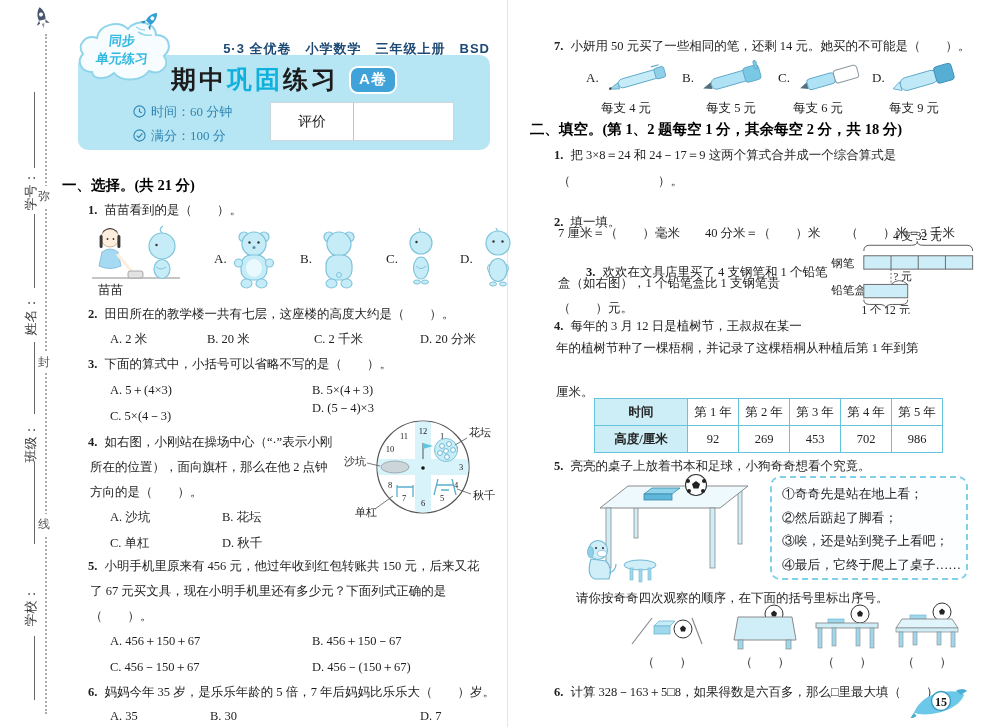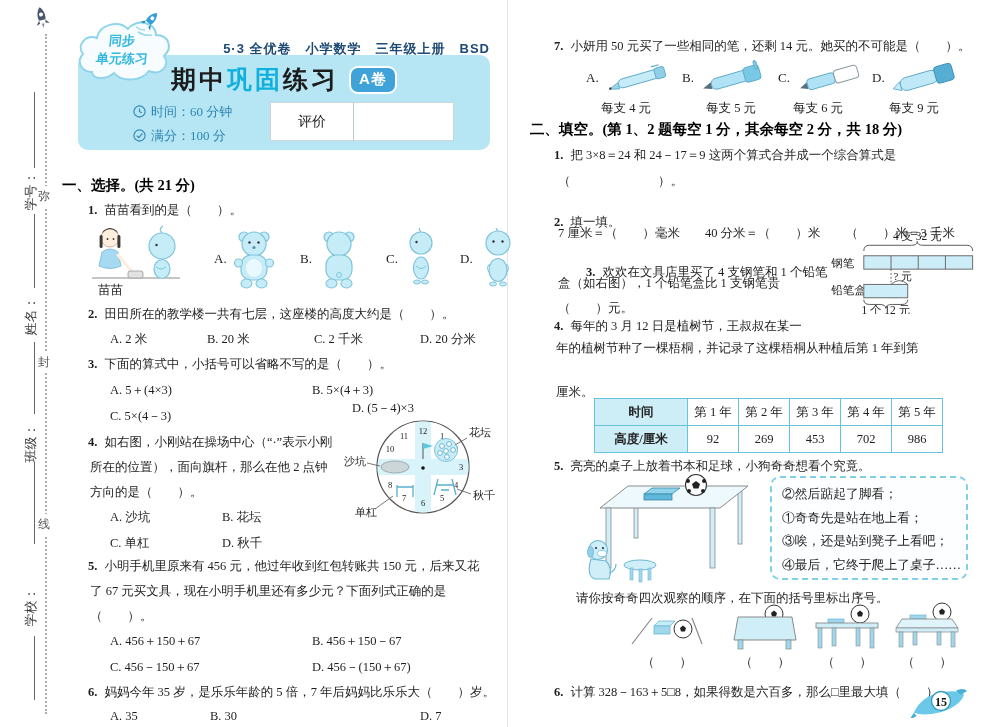--- a/index.html
+++ b/index.html
@@ -203,21 +203,21 @@
     <div class="ln" style="left:26px;top:306px;"><span class="qn">2.</span><span>田田所在的教学楼一共有七层，这座楼的高度大约是（　　）。</span></div>
     <div class="ln" style="left:48px;top:331px;">A. 2 米</div>
     <div class="ln" style="left:145px;top:331px;">B. 20 米</div>
     <div class="ln" style="left:252px;top:331px;">C. 2 千米</div>
     <div class="ln" style="left:358px;top:331px;">D. 20 分米</div>
 
     <div class="ln" style="left:26px;top:356px;"><span class="qn">3.</span><span>下面的算式中，小括号可以省略不写的是（　　）。</span></div>
     <div class="ln" style="left:48px;top:382px;">A. 5＋(4×3)</div>
     <div class="ln" style="left:250px;top:382px;">B. 5×(4＋3)</div>
     <div class="ln" style="left:48px;top:408px;">C. 5×(4－3)</div>
-    <div class="ln" style="left:250px;top:400px;margin-left:40px;">D. (5－4)×3</div>
+    <div class="ln" style="left:250px;top:400px;">D. (5－4)×3</div>
 
     <div class="ln" style="left:26px;top:434px;"><span class="qn">4.</span><span>如右图，小刚站在操场中心（“·”表示小刚</span></div>
     <div class="ln" style="left:28px;top:459px;">所在的位置），面向旗杆，那么在他 2 点钟</div>
     <div class="ln" style="left:28px;top:484px;">方向的是（　　）。</div>
     <div class="ln" style="left:48px;top:509px;">A. 沙坑</div>
     <div class="ln" style="left:160px;top:509px;">B. 花坛</div>
     <div class="ln" style="left:48px;top:535px;">C. 单杠</div>
     <div class="ln" style="left:160px;top:535px;">D. 秋千</div>
 
     <svg style="position:absolute;left:281px;top:417px;" width="160" height="104" viewBox="0 0 160 104">
@@ -421,22 +421,22 @@
         <circle cx="21" cy="76" r="1.1" fill="#333"></circle>
       <path d="M9,87 Q4,104 13,107 L27,107 Q31,96 24,89 Z" fill="#cfeef8" stroke="#6fb8d4" stroke-width="1.1"></path>
       <path d="M27,101 q7,-2 7,-9" fill="none" stroke="#6fb8d4" stroke-width="1.2"></path>
       <ellipse cx="58" cy="93" rx="16" ry="5" fill="#cfeef8" stroke="#6fb8d4" stroke-width="1"></ellipse>
       <rect x="48" y="96" width="3" height="12" fill="#9fd8ec" stroke="#6fb8d4" stroke-width="0.6"></rect>
       <rect x="57" y="97" width="3" height="13" fill="#9fd8ec" stroke="#6fb8d4" stroke-width="0.6"></rect>
       <rect x="66" y="96" width="3" height="12" fill="#9fd8ec" stroke="#6fb8d4" stroke-width="0.6"></rect>
     </svg>
 
     <div class="dashedBox">
+      <div>①奇奇先是站在地上看；</div>
       <div>②然后踮起了脚看；</div>
-      <div>①奇奇先是站在地上看；</div>
       <div>③唉，还是站到凳子上看吧；</div>
       <div>④最后，它终于爬上了桌子……</div>
     </div>
 
     <div class="ln" style="left:46px;top:590px;">请你按奇奇四次观察的顺序，在下面的括号里标出序号。</div>
 
     <svg style="position:absolute;left:98px;top:602px;" width="78" height="48" viewBox="0 0 78 48">
       <line x1="4" y1="42" x2="24" y2="16" stroke="#8a8a8a" stroke-width="1.2"></line>
       <path d="M26,24 l5,-5 l16,0 l-5,5 z" fill="#c6ecf8" stroke="#6fb8d4" stroke-width="0.8"></path>
       <rect x="26" y="24" width="16" height="8" fill="#9fd8ec" stroke="#6fb8d4" stroke-width="0.8"></rect>

